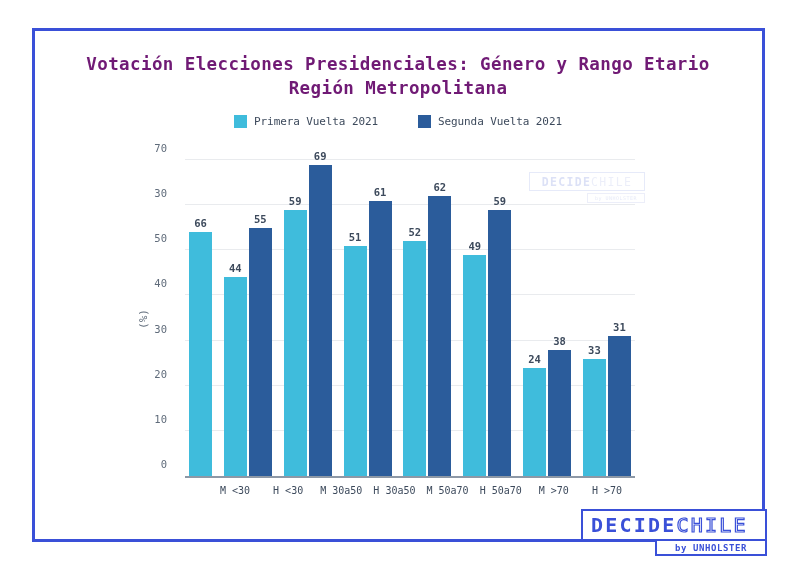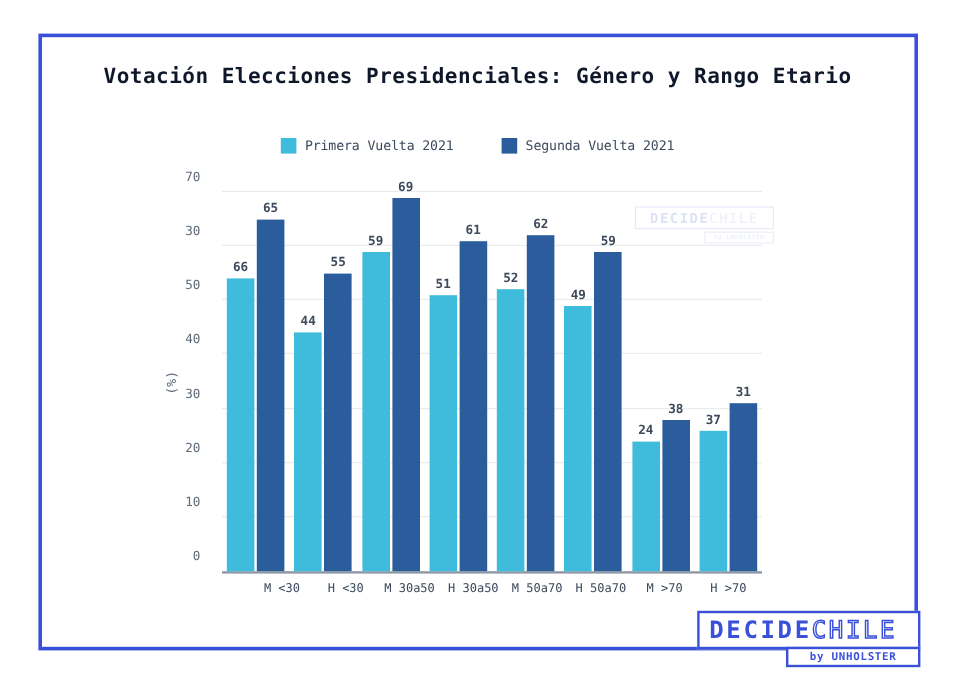--- a/index.html
+++ b/index.html
@@ -35,21 +35,21 @@
 
   
   #title-block {
     position: absolute;
     left: 40px;
     top: 52px;
     width: 716px;
     text-align: center;
   }
   .title-line {
-    color: #0f172a;
+    color: #701a75;
     font-size: 17.5px;
     font-weight: 700;
     letter-spacing: 0.4px;
     line-height: 24px;
     white-space: nowrap;
   }
 
   
   #legend {
     position: absolute;
@@ -257,20 +257,21 @@
 </style>
 </head>
 <body>
 
 <div id="poster">
 
   <div id="frame"></div>
 
   <div id="title-block">
     <div class="title-line">Votación Elecciones Presidenciales: Género y Rango Etario</div>
+    <div class="title-line">Región Metropolitana</div>
   </div>
 
   <div id="legend">
     <div class="legend-item">
       <span class="legend-swatch" style="background:#3fbcdc"></span>
       <span class="legend-label">Primera Vuelta 2021</span>
     </div>
     <div class="legend-item">
       <span class="legend-swatch" style="background:#2b5c9b"></span>
       <span class="legend-label">Segunda Vuelta 2021</span>
@@ -297,24 +298,20 @@
           <div class="ytick" style="bottom: 85.7143%;">30</div>
           <div class="gridline" style="bottom: 100%;"></div>
           <div class="ytick" style="bottom: 100%;">70</div>
         </div>
       <div id="bars">
           <div class="group">
             <div class="bar-wrap">
               <div class="bar" style="height: 77.1429%; background: rgb(63, 188, 220);"></div>
               <div class="bar-value" style="bottom: calc(77.1429% + 3px);">66</div>
             </div>
-            <div class="bar-wrap">
-              <div class="bar" style="height: 92.8571%; background: rgb(43, 92, 155);"></div>
-              <div class="bar-value" style="bottom: calc(92.8571% + 3px);">65</div>
-            </div>
           </div>
           <div class="group">
             <div class="bar-wrap">
               <div class="bar" style="height: 62.8571%; background: rgb(63, 188, 220);"></div>
               <div class="bar-value" style="bottom: calc(62.8571% + 3px);">44</div>
             </div>
             <div class="bar-wrap">
               <div class="bar" style="height: 78.5714%; background: rgb(43, 92, 155);"></div>
               <div class="bar-value" style="bottom: calc(78.5714% + 3px);">55</div>
             </div>
@@ -365,21 +362,21 @@
               <div class="bar-value" style="bottom: calc(34.2857% + 3px);">24</div>
             </div>
             <div class="bar-wrap">
               <div class="bar" style="height: 40%; background: rgb(43, 92, 155);"></div>
               <div class="bar-value" style="bottom: calc(40% + 3px);">38</div>
             </div>
           </div>
           <div class="group">
             <div class="bar-wrap">
               <div class="bar" style="height: 37.1429%; background: rgb(63, 188, 220);"></div>
-              <div class="bar-value" style="bottom: calc(37.1429% + 3px);">37</div>
+              <div class="bar-value" style="bottom: calc(37.1429% + 3px);">33</div>
             </div>
             <div class="bar-wrap">
               <div class="bar" style="height: 44.2857%; background: rgb(43, 92, 155);"></div>
               <div class="bar-value" style="bottom: calc(44.2857% + 3px); margin-top: 24px;">31</div>
             </div>
           </div>
         </div>
 
       <div id="watermark">
         <div class="wm-main">

